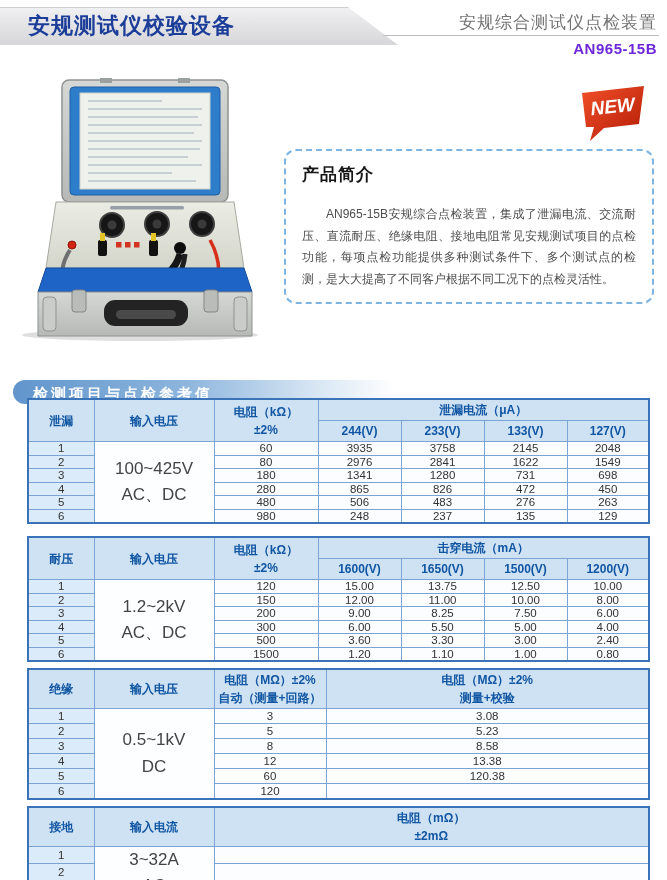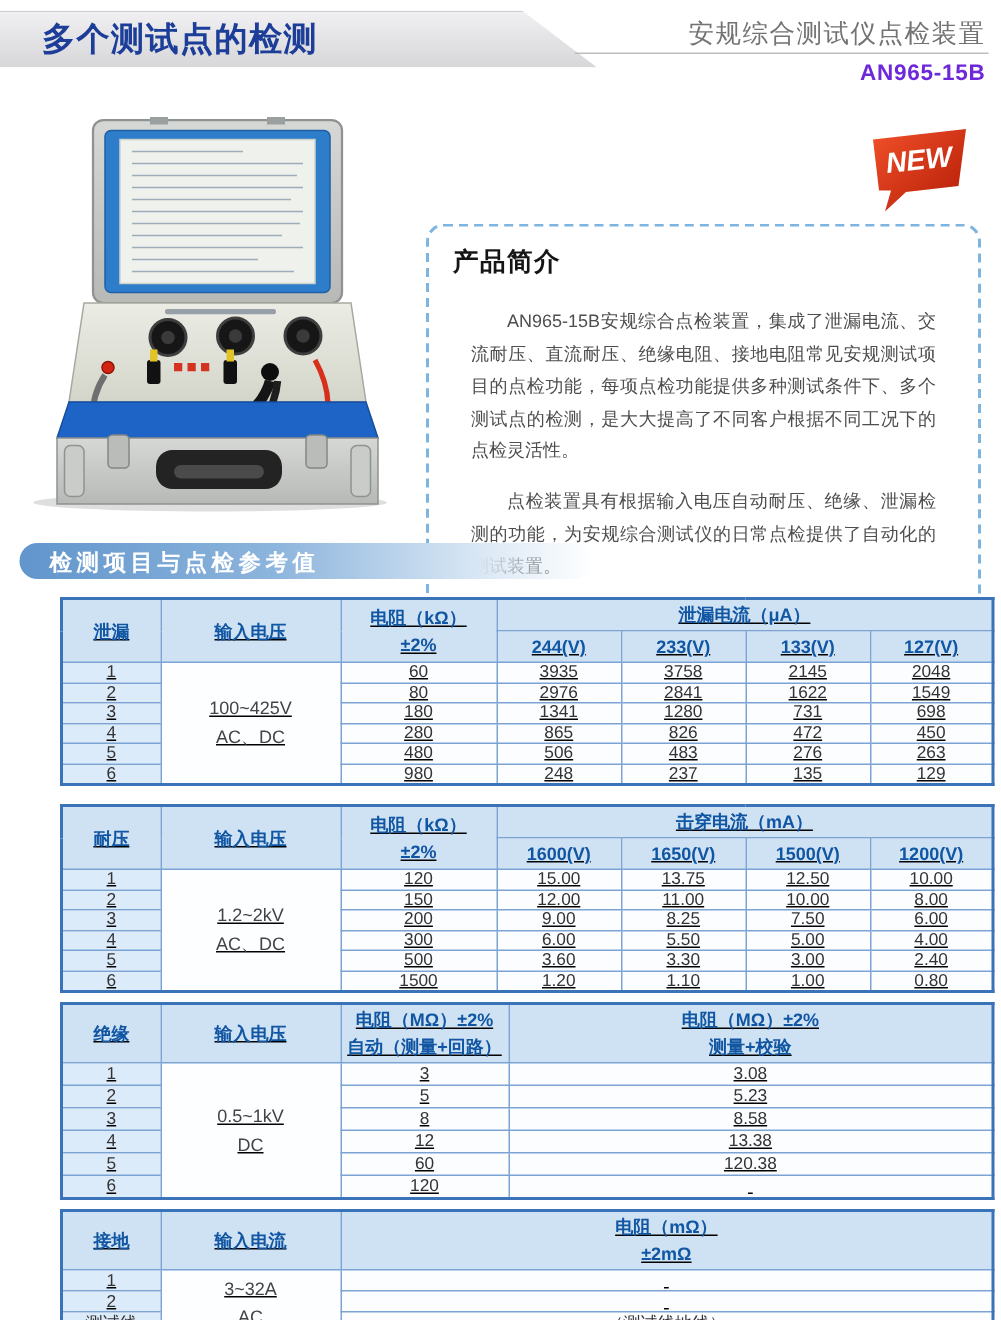--- a/index.html
+++ b/index.html
@@ -32,45 +32,45 @@
   .product-photo{position:absolute;left:12px;top:78px;width:252px;height:264px;}
   
   .new-badge{position:absolute;left:576px;top:83px;width:72px;height:62px;}
   
   .intro-box{
     position:absolute;left:284px;top:149px;width:370px;box-sizing:border-box;
     border:2px dashed #7db4e0;border-radius:12px;background:#fff;
     padding:12px 16px 12px 16px;
   }
   .intro-title{margin:0 0 18px 0;font-size:17px;font-weight:bold;color:#151515;letter-spacing:1px;}
-  .intro-p{margin:12px;font-size:12px;color:#4e4e4e;line-height:1.8;text-indent:2em;text-align:justify;}
+  .intro-p{margin:0;font-size:12px;color:#4e4e4e;line-height:1.8;text-indent:2em;text-align:justify;}
   
   .section-pill{
-    position:absolute;left:13px;top:362px;width:382px;height:24px;border-radius:14px;
+    position:absolute;left:13px;top:380px;width:382px;height:24px;border-radius:14px;
     background:linear-gradient(90deg,#6195cc 0%,#8db5dd 45%,#d9e7f4 80%,rgba(255,255,255,0) 100%);
     color:#ffffff;font-size:15px;font-weight:bold;line-height:27px;
     padding-left:20px;letter-spacing:3px;box-sizing:border-box;
   }
   
-  .tbl{position:absolute;left:40px;width:508px;text-decoration:underline;}
+  .tbl{position:absolute;left:27px;width:508px;}
   #tmount0{top:398px}#tmount1{top:536px}#tmount2{top:668px}#tmount3{top:806px}
   .tbl table{border-collapse:collapse;width:100%;table-layout:fixed;background:#fff;border:2px solid #3b73b9;}
   .tbl th,.tbl td{border:1px solid #7ba3d4;text-align:center;vertical-align:middle;overflow:hidden;white-space:nowrap;}
   .tbl th{background:#cfe2f4;color:#1156a2;font-size:12px;font-weight:bold;line-height:1.5;padding:1px 2px;}
   .tbl td{font-size:11.5px;color:#333;background:#fcfdff;height:12.5px;padding:0 2px;}
   .tbl td.no{background:#dcebf9;}
-  .tbl td.input{font-size:12px;color:#444;line-height:1.55;background:#fdfeff;}
+  .tbl td.input{font-size:17px;color:#444;line-height:1.55;background:#fdfeff;}
   .tbl.t-insulation td{height:14px;}
   .tbl.t-grounding td{height:13px;}
 </style>
 </head>
 <body>
 
 <div class="header-band"></div>
-<div class="header-title">多个测试点的检测</div>
+<div class="header-title">安规测试仪校验设备</div>
 <div class="header-subtitle">安规综合测试仪点检装置</div>
 <div class="header-rule"></div>
 <div class="header-model">AN965-15B</div>
 
 <svg class="product-photo" viewBox="0 0 252 264" aria-hidden="true">
   <defs>
     <linearGradient id="alum" x1="0" y1="0" x2="0" y2="1">
       <stop offset="0" stop-color="#d6d8d5"></stop>
         <stop offset="1" stop-color="#b6b9b6"></stop>
     </linearGradient>
@@ -151,21 +151,20 @@
         <stop offset="1" stop-color="#b31b05"></stop>
     </linearGradient>
   </defs>
   <polygon points="6,10 68,3 63,41 28,45 14,58 18,44 10,44" fill="url(#redg)"></polygon>
   <text x="37" y="30" transform="rotate(-6 37 27)" text-anchor="middle" font-size="19" font-weight="bold" font-style="italic" fill="#ffffff">NEW</text>
 </svg>
 
 <div class="intro-box">
   <h3 class="intro-title">产品简介</h3>
   <p class="intro-p">AN965-15B安规综合点检装置，集成了泄漏电流、交流耐压、直流耐压、绝缘电阻、接地电阻常见安规测试项目的点检功能，每项点检功能提供多种测试条件下、多个测试点的检测，是大大提高了不同客户根据不同工况下的点检灵活性。</p>
-  <p class="intro-p">点检装置具有根据输入电压自动耐压、绝缘、泄漏检测的功能，为安规综合测试仪的日常点检提供了自动化的测试装置。</p>
 </div>
 
 <div class="section-pill">检测项目与点检参考值</div>
 
 <div class="tbl t-leakage" id="tmount0">
     <table>
       <colgroup>
         <col style="width: 66px;">
         <col style="width: 120px;">
         <col style="width: 104px;">

